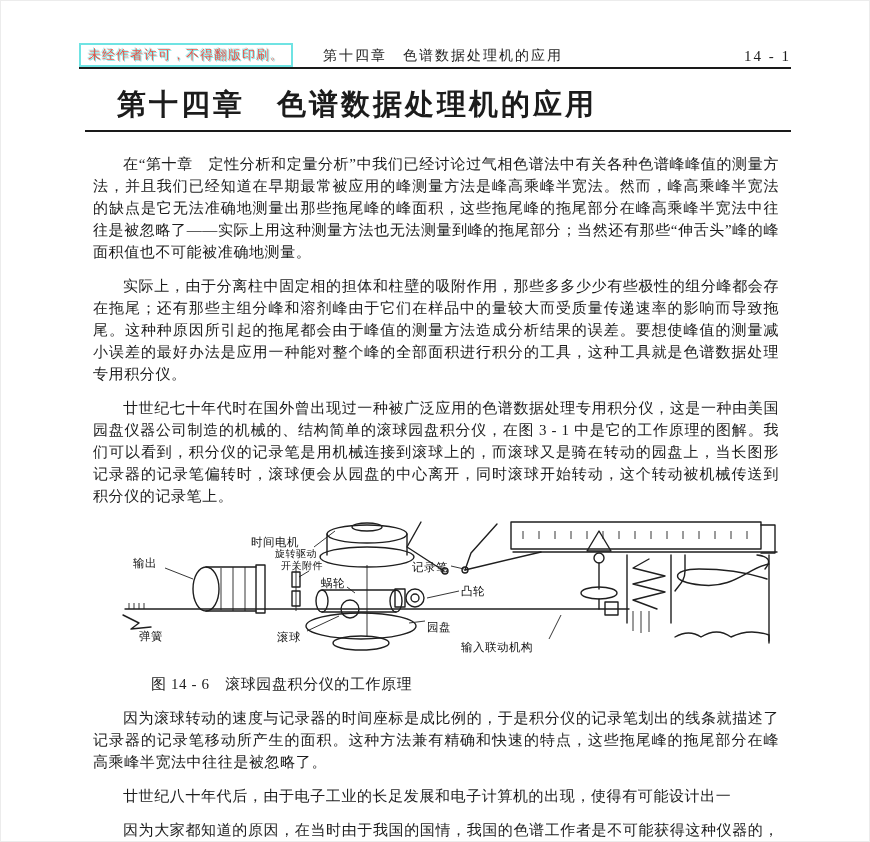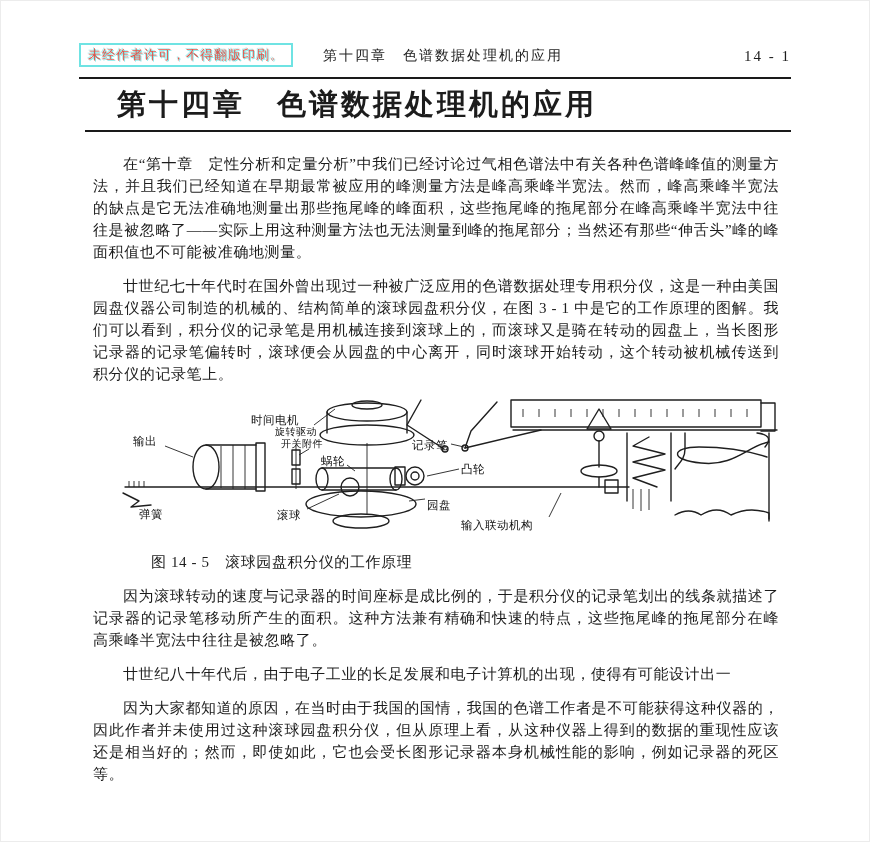--- a/index.html
+++ b/index.html
@@ -11,21 +11,21 @@
     box-sizing:border-box;
     border:1px solid #ececec;
     font-family:"Liberation Serif","DejaVu Serif",serif;
     color:#1c1c1c;
   }
   
   .header{
     position:absolute;left:78px;right:78px;top:42px;
     display:flex;align-items:flex-end;
     border-bottom:2px solid #1a1a1a;
-    padding-bottom:12px;
+    padding-bottom:2px;
   }
   .notice-box{
     border:2px solid #6fe3e3;
     color:#e0564c;
     text-shadow:1px 1px 0 rgba(110,227,227,.85),-1px -1px 0 rgba(110,227,227,.55);
     font-size:13px;
     line-height:16px;
     padding:2px 7px;
     letter-spacing:1px;
     white-space:nowrap;
@@ -98,20 +98,21 @@
     <div class="notice-box">未经作者许可，不得翻版印刷。</div>
     <div class="header-chapter">第十四章　色谱数据处理机的应用</div>
     <div class="header-page">14 - 1</div>
   </div>
 
   <div class="chapter-title">第十四章　色谱数据处理机的应用</div>
   <div class="title-rule"></div>
 
   <div class="bodytext">
     <p>在“第十章　定性分析和定量分析”中我们已经讨论过气相色谱法中有关各种色谱峰峰值的测量方法，并且我们已经知道在早期最常被应用的峰测量方法是峰高乘峰半宽法。然而，峰高乘峰半宽法的缺点是它无法准确地测量出那些拖尾峰的峰面积，这些拖尾峰的拖尾部分在峰高乘峰半宽法中往往是被忽略了——实际上用这种测量方法也无法测量到峰的拖尾部分；当然还有那些“伸舌头”峰的峰面积值也不可能被准确地测量。</p>
+    <p>实际上，由于分离柱中固定相的担体和柱壁的吸附作用，那些多多少少有些极性的组分峰都会存在拖尾；还有那些主组分峰和溶剂峰由于它们在样品中的量较大而受质量传递速率的影响而导致拖尾。这种种原因所引起的拖尾都会由于峰值的测量方法造成分析结果的误差。要想使峰值的测量减小误差的最好办法是应用一种能对整个峰的全部面积进行积分的工具，这种工具就是色谱数据处理专用积分仪。</p>
     <p>廿世纪七十年代时在国外曾出现过一种被广泛应用的色谱数据处理专用积分仪，这是一种由美国园盘仪器公司制造的机械的、结构简单的滚球园盘积分仪，在图 3 - 1 中是它的工作原理的图解。我们可以看到，积分仪的记录笔是用机械连接到滚球上的，而滚球又是骑在转动的园盘上，当长图形记录器的记录笔偏转时，滚球便会从园盘的中心离开，同时滚球开始转动，这个转动被机械传送到积分仪的记录笔上。</p>
 
     <div class="figure-wrap">
       <svg width="672" height="150" viewBox="0 0 672 150">
 
         <line class="sketch-thin" x1="258" y1="46" x2="258" y2="118"></line>
 
         <g>
           <ellipse class="sketch" cx="258" cy="8" rx="15" ry="4"></ellipse>
           <ellipse class="sketch" cx="258" cy="15" rx="40" ry="9"></ellipse>
@@ -235,20 +236,20 @@
         <text class="fig-label" x="212" y="68">蜗轮</text>
         <text class="fig-label" x="303" y="52">记录笔</text>
         <text class="fig-label" x="352" y="76">凸轮</text>
         <text class="fig-label" x="30" y="121">弹簧</text>
         <text class="fig-label" x="168" y="122">滚球</text>
         <text class="fig-label" x="318" y="112">园盘</text>
         <text class="fig-label" x="352" y="132">输入联动机构</text>
       </svg>
     </div>
 
-    <div class="fig-caption">图 14 - 5　滚球园盘积分仪的工作原理</div>
+    <div class="fig-caption">图 14 - 6　滚球园盘积分仪的工作原理</div>
 
     <p>因为滚球转动的速度与记录器的时间座标是成比例的，于是积分仪的记录笔划出的线条就描述了记录器的记录笔移动所产生的面积。这种方法兼有精确和快速的特点，这些拖尾峰的拖尾部分在峰高乘峰半宽法中往往是被忽略了。</p>
     <p>廿世纪八十年代后，由于电子工业的长足发展和电子计算机的出现，使得有可能设计出一</p>
     <p>因为大家都知道的原因，在当时由于我国的国情，我国的色谱工作者是不可能获得这种仪器的，因此作者并未使用过这种滚球园盘积分仪，但从原理上看，从这种仪器上得到的数据的重现性应该还是相当好的；然而，即使如此，它也会受长图形记录器本身机械性能的影响，例如记录器的死区等。</p>
   </div>
 
 </div>
 
 </body></html>

